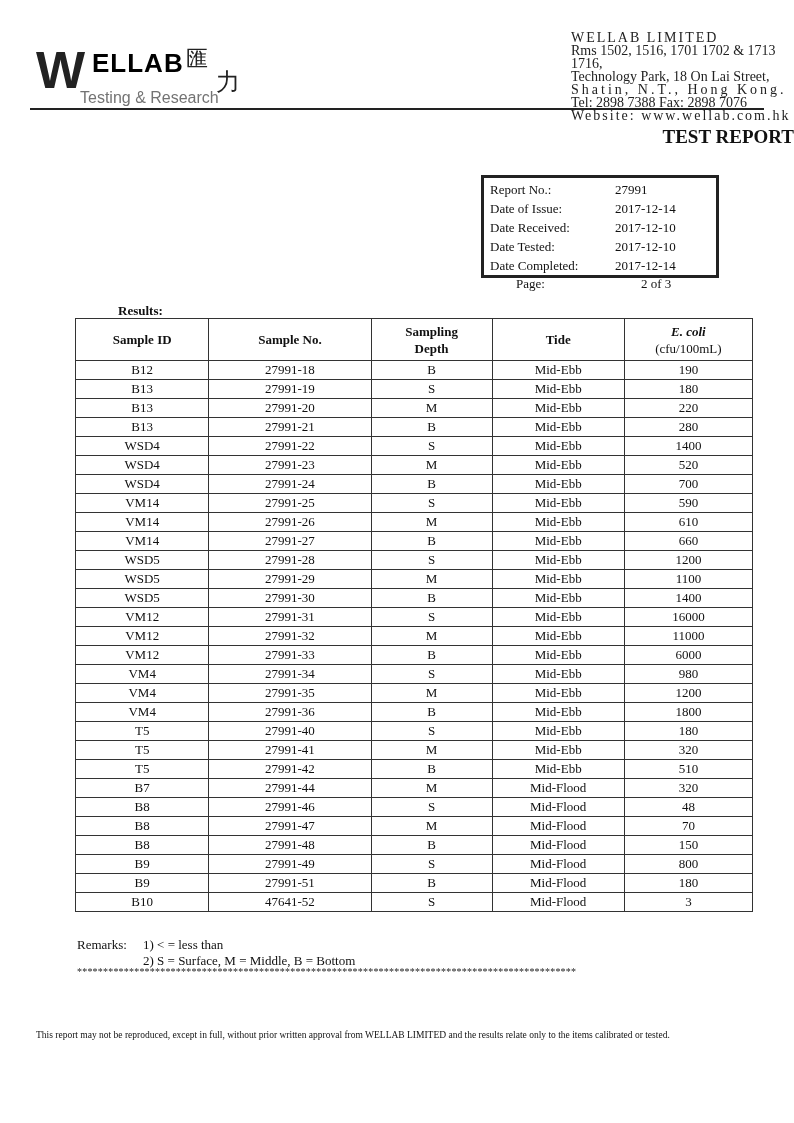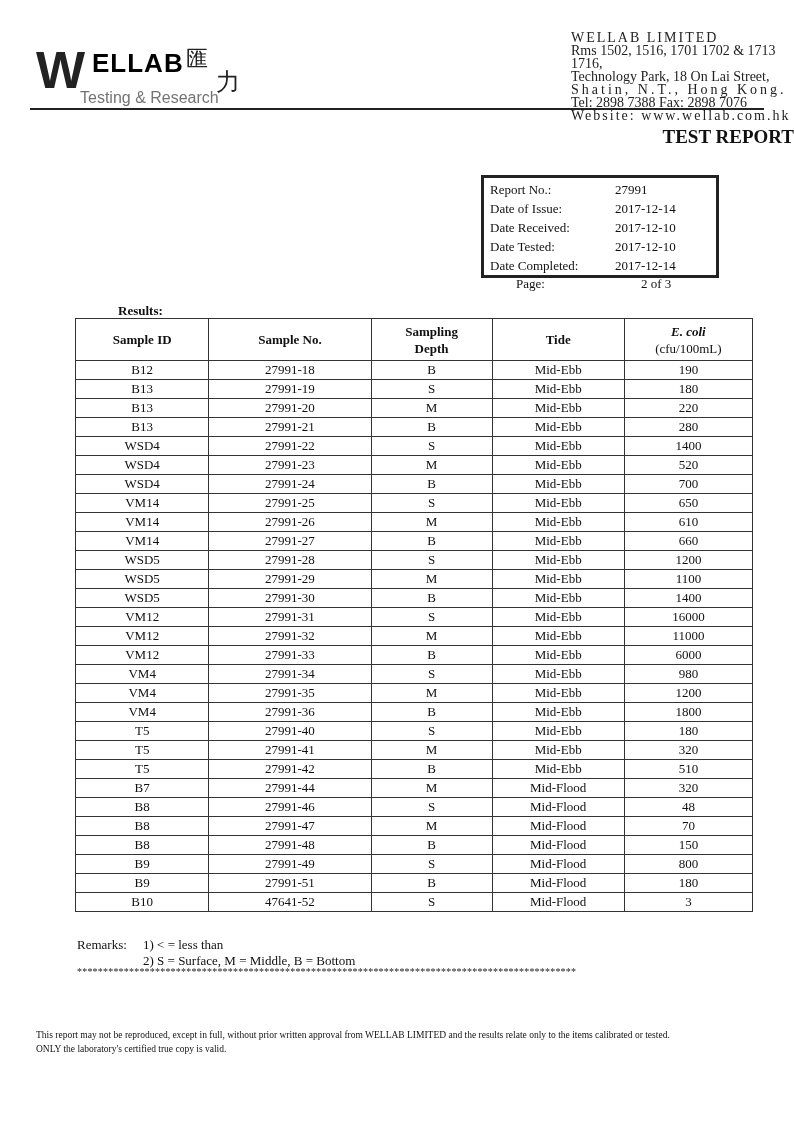--- a/index.html
+++ b/index.html
@@ -152,21 +152,21 @@
         <td>27991-24</td>
         <td>B</td>
         <td>Mid-Ebb</td>
         <td>700</td>
       </tr>
       <tr>
         <td>VM14</td>
         <td>27991-25</td>
         <td>S</td>
         <td>Mid-Ebb</td>
-        <td>650</td>
+        <td>590</td>
       </tr>
       <tr>
         <td>VM14</td>
         <td>27991-26</td>
         <td>M</td>
         <td>Mid-Ebb</td>
         <td>610</td>
       </tr>
       <tr>
         <td>VM14</td>
@@ -313,14 +313,13 @@
 
 <div class="remarks">
   <div><span class="lbl">Remarks:</span><span>1) &lt; = less than</span></div>
   <div class="r2">2) S = Surface, M = Middle, B = Bottom</div>
 </div>
 
 <div class="stars">************************************************************************************************</div>
 
 <div class="footer">
   <div>This report may not be reproduced, except in full, without prior written approval from WELLAB LIMITED and the results relate only to the items calibrated or tested.</div>
-  <div>ONLY the laboratory's certified true copy is valid.</div>
 </div>
 
 </body></html>

